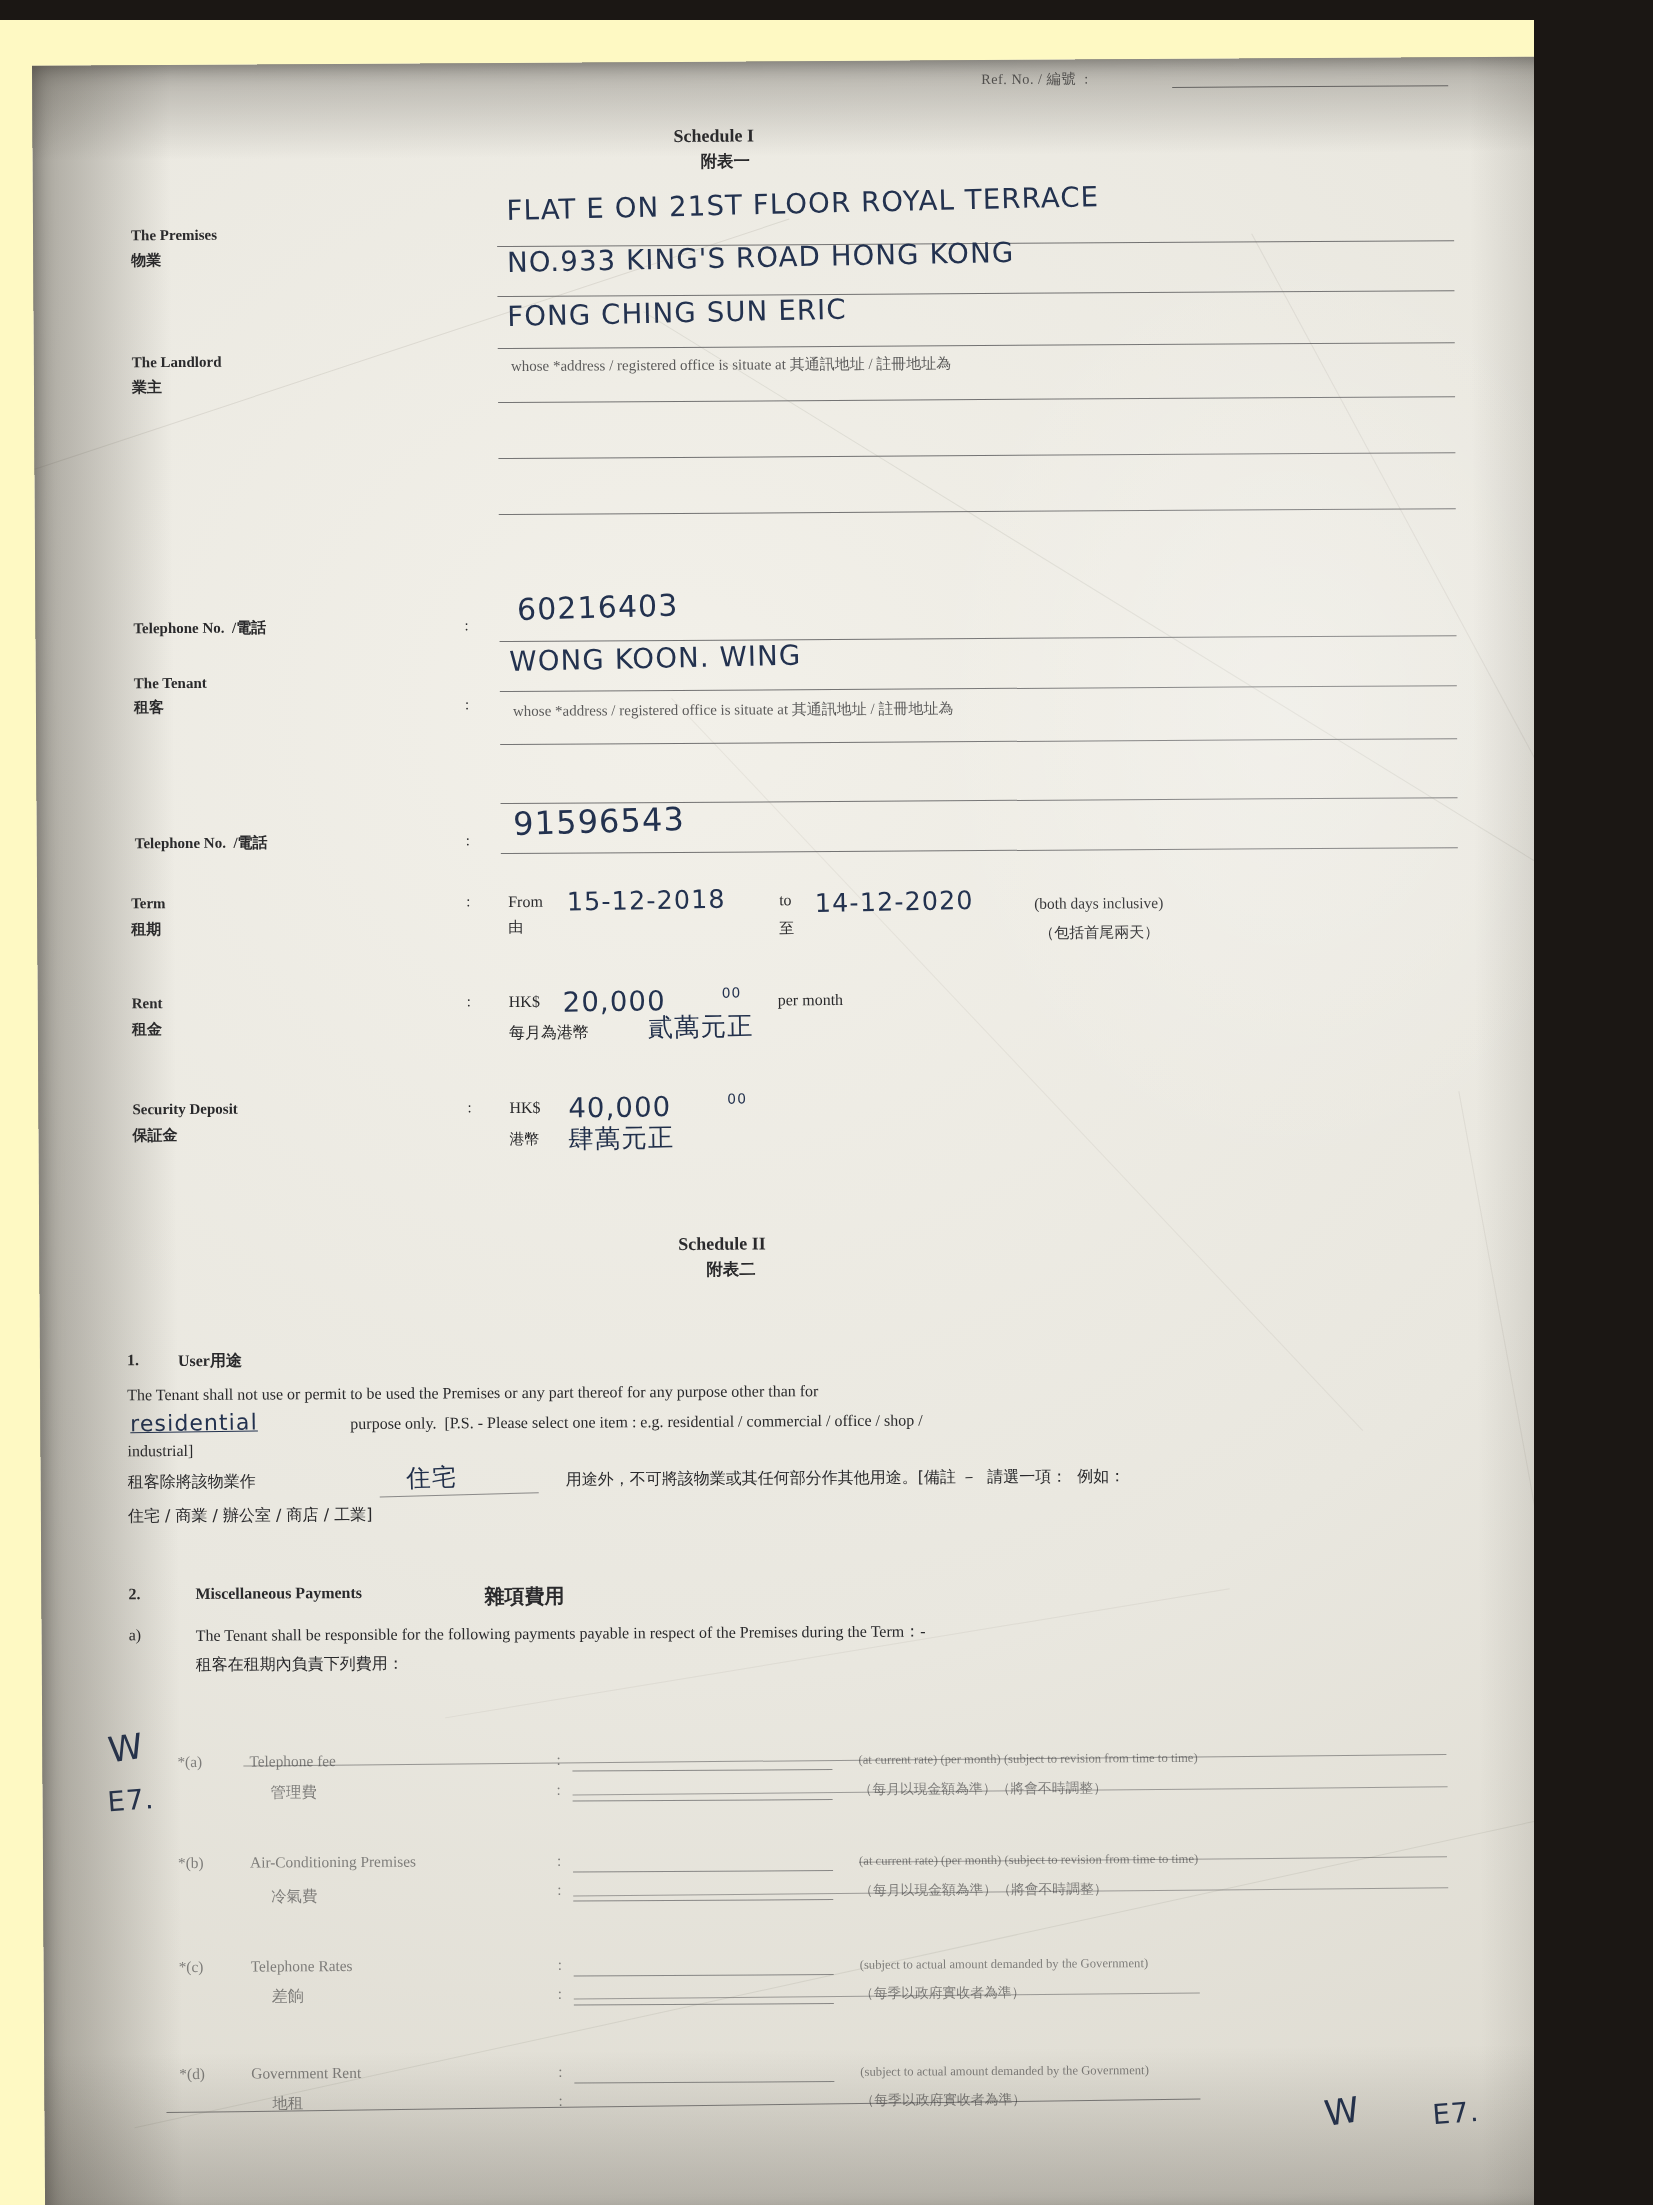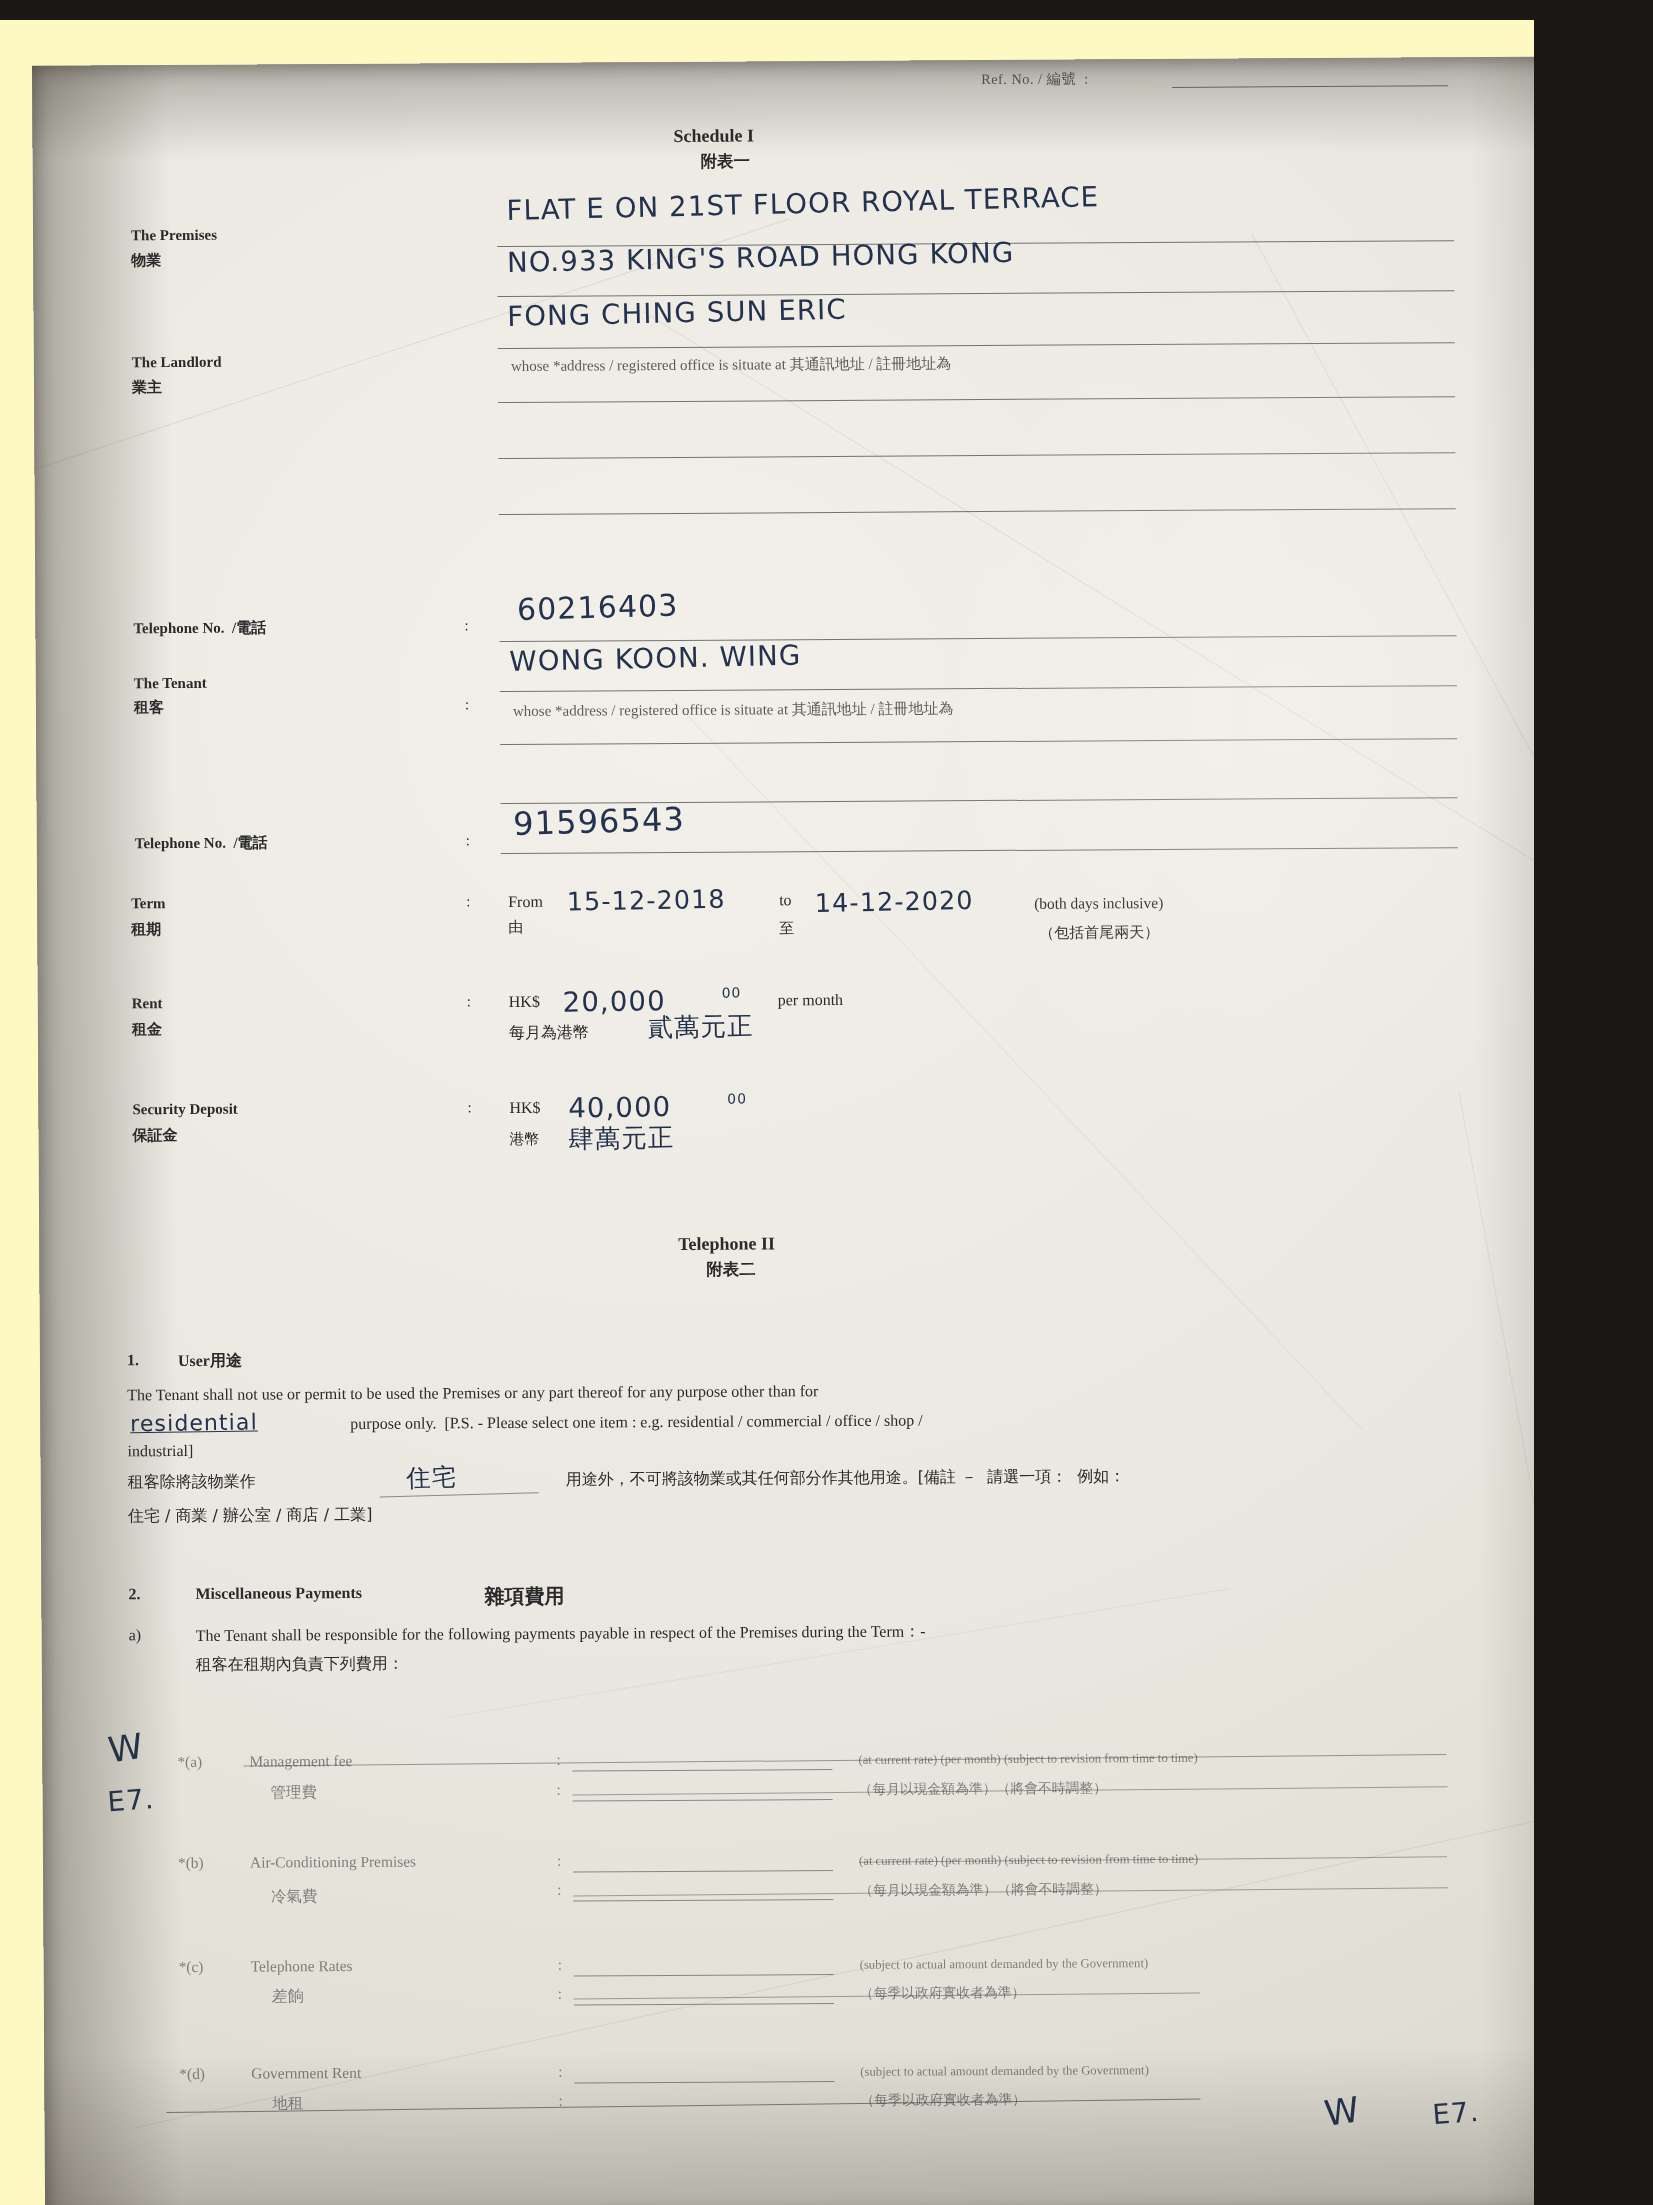--- a/index.html
+++ b/index.html
@@ -208,21 +208,21 @@
       <div class="t cn b" style="left:94px; top:1061px; font-size:15px;">保証金</div>
       <div class="t en" style="left:429px; top:1036px; font-size:15px;">:</div>
 
       <div class="t en" style="left:471px; top:1036px; font-size:16px;">HK$</div>
       <div class="hw" style="left:530px; top:1029px; font-size:27.6px; transform:rotate(-0.5deg);">40,000</div>
       <div class="hw" style="left:689px; top:1029px; font-size:13.8px;">00</div>
 
       <div class="t cn" style="left:471px; top:1067px; font-size:15px;">港幣</div>
       <div class="hw hw-cn" style="left:530px; top:1060px; font-size:25.4px; transform:rotate(-0.6deg);">肆萬元正</div>
 
-      <div class="t en b" style="left:639px; top:1172px; font-size:18px;">Telephone II</div>
+      <div class="t en b" style="left:639px; top:1172px; font-size:18px;">Schedule II</div>
       <div class="t cn b" style="left:667px; top:1197px; font-size:16.4px;">附表二</div>
 
       <div class="t en b" style="left:87px; top:1286px; font-size:16px;">1.</div>
       <div class="t en b" style="left:138px; top:1286px; font-size:16px;">User用途</div>
 
       <div class="t en" style="left:87px; top:1321px; font-size:16px;">The Tenant shall not use or permit to be used the Premises or any part thereof for any purpose other than for</div>
 
       <div class="hw hw-u" style="left:90px; top:1346px; font-size:22px; transform:rotate(-0.5deg);">residential</div>
 
       <div class="t en" style="left:310px; top:1351px; font-size:16px;">purpose only.  [P.S. - Please select one item : e.g. residential / commercial / office / shop /</div>
@@ -237,21 +237,21 @@
 
       <div class="t en b" style="left:87px; top:1520px; font-size:16px;">2.</div>
       <div class="t en b" style="left:154px; top:1520px; font-size:16px;">Miscellaneous Payments</div>
       <div class="t cn b" style="left:443px; top:1520px; font-size:20px;">雜項費用</div>
 
       <div class="t en" style="left:87px; top:1561px; font-size:16px;">a)</div>
       <div class="t en" style="left:154px; top:1561px; font-size:16px;">The Tenant shall be responsible for the following payments payable in respect of the Premises during the Term：-</div>
       <div class="t cn" style="left:154px; top:1590px; font-size:16px;">租客在租期內負責下列費用：</div>
 
       <div class="t en faint" style="left:135px; top:1688px; font-size:15.4px;">*(a)</div>
-      <div class="t en faint" style="left:207px; top:1688px; font-size:15.4px;">Management fee</div>
+      <div class="t en faint" style="left:207px; top:1688px; font-size:15.4px;">Telephone fee</div>
       <div class="t cn faint" style="left:228px; top:1718px; font-size:15.4px;">管理費</div>
       <div class="t en faint" style="left:514px; top:1688px; font-size:15.4px;">:</div>
       <div class="t en faint" style="left:514px; top:1718px; font-size:15.4px;">:</div>
       <div class="rule thin faint" style="left:530px; top:1708px; width:260px;"></div>
       <div class="rule thin faint" style="left:530px; top:1738px; width:260px;"></div>
       <div class="t en faint" style="left:816px; top:1692px; font-size:12.7px;">(at current rate) (per month) (subject to revision from time to time)</div>
       <div class="t cn faint" style="left:816px; top:1720px; font-size:13.8px;">（每月以現金額為準）（將會不時調整）</div>
       <div class="strike" style="left:201px; top:1701px; width:1203px; transform:rotate(-0.2deg); opacity:0.55;"></div>
       <div class="strike" style="left:530px; top:1732px; width:875px; transform:rotate(-0.2deg); opacity:0.5;"></div>
 

